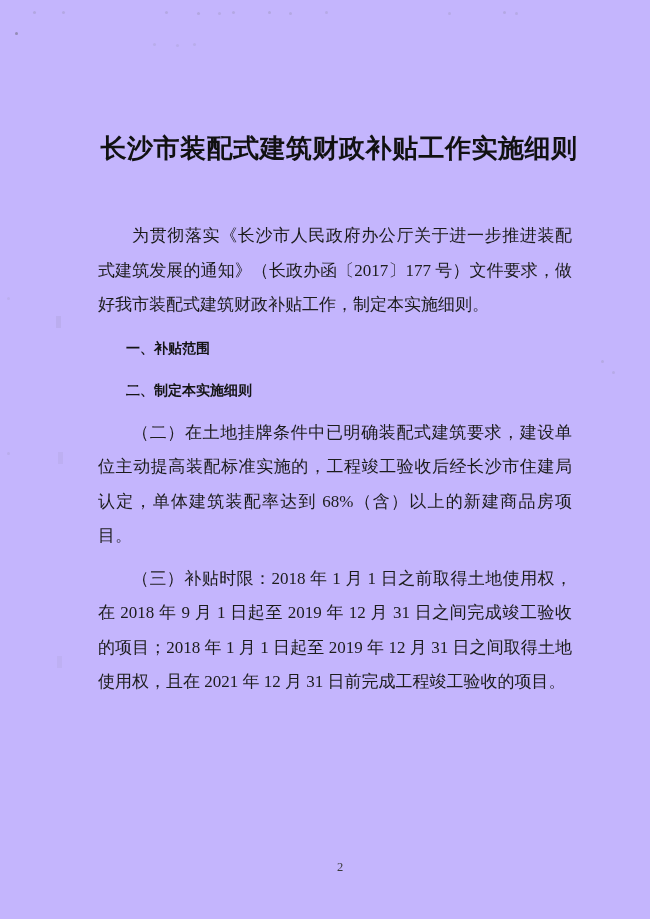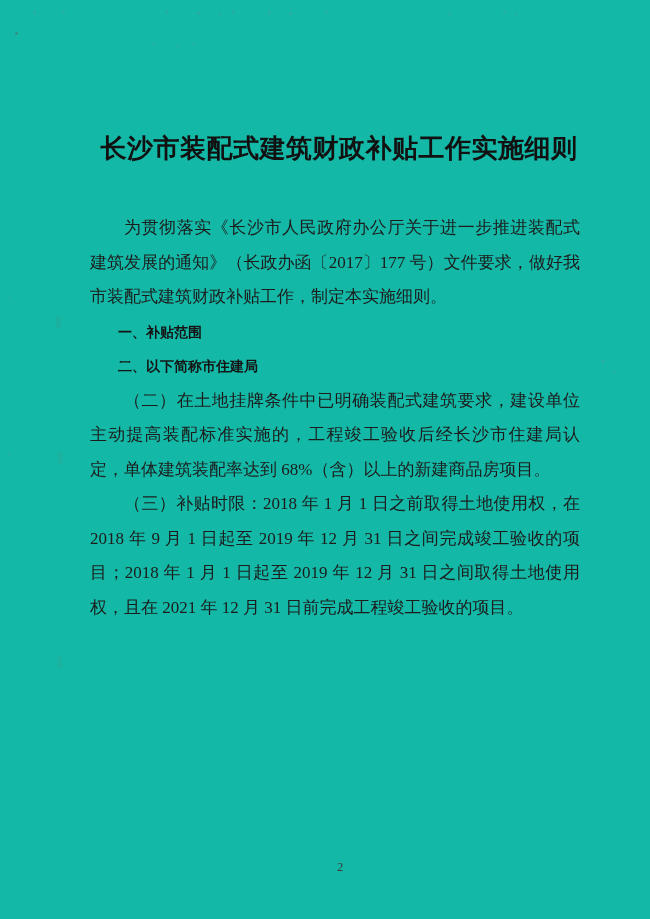--- a/index.html
+++ b/index.html
@@ -4,21 +4,21 @@
 <style>
   html, body { margin: 0; padding: 0; }
   body {
     background: #ffffff;
     font-family: "Liberation Serif", "DejaVu Serif", serif;
   }
   .page {
     position: relative;
     width: 650px;
     height: 919px;
-    background: #14b8a6;
+    background: #c4b5fd;
     overflow: hidden;
     color: #1f1f1f;
   }
   
   .speckle-field {
     position: absolute;
     left: 15px; top: 32px;
     width: 3px; height: 3px;
     border-radius: 50%;
     background: rgba(90,90,95,0.45);
@@ -66,21 +66,21 @@
   .content {
     position: absolute;
     left: 90px;
     top: 211px;
     width: 490px;
     font-size: 17px;
     line-height: 34.5px;
     color: #1c1c1c;
   }
   .content p, .content h2 {
-    margin: 0;
+    margin: 8px;
     padding: 0;
   }
   .body-para {
     text-indent: 2em;
     text-align: justify;
     text-justify: inter-ideograph;
   }
   .section-heading {
     text-indent: 2em;
     font-family: "Liberation Sans", "DejaVu Sans", sans-serif;
@@ -108,21 +108,21 @@
   <span class="edge-smudge"></span>
 
   <h1 class="doc-title">长沙市装配式建筑财政补贴工作实施细则</h1>
 
   <div class="content">
     <p class="body-para">为贯彻落实《长沙市人民政府办公厅关于进一步推进装配式建筑发展的通知》（长政办函〔2017〕177 号）文件要求，做好我市装配式建筑财政补贴工作，制定本实施细则。</p>
 
     <h2 class="section-heading">一、补贴范围</h2>
 
 
-    <h2 class="section-heading">二、以下简称市住建局</h2>
+    <h2 class="section-heading">二、制定本实施细则</h2>
 
 
     <p class="body-para">（二）在土地挂牌条件中已明确装配式建筑要求，建设单位主动提高装配标准实施的，工程竣工验收后经长沙市住建局认定，单体建筑装配率达到 68%（含）以上的新建商品房项目。</p>
 
     <p class="body-para">（三）补贴时限：2018 年 1 月 1 日之前取得土地使用权，在 2018 年 9 月 1 日起至 2019 年 12 月 31 日之间完成竣工验收的项目；2018 年 1 月 1 日起至 2019 年 12 月 31 日之间取得土地使用权，且在 2021 年 12 月 31 日前完成工程竣工验收的项目。</p>
   </div>
 
   <div class="page-number">2</div>
 
 </div>

